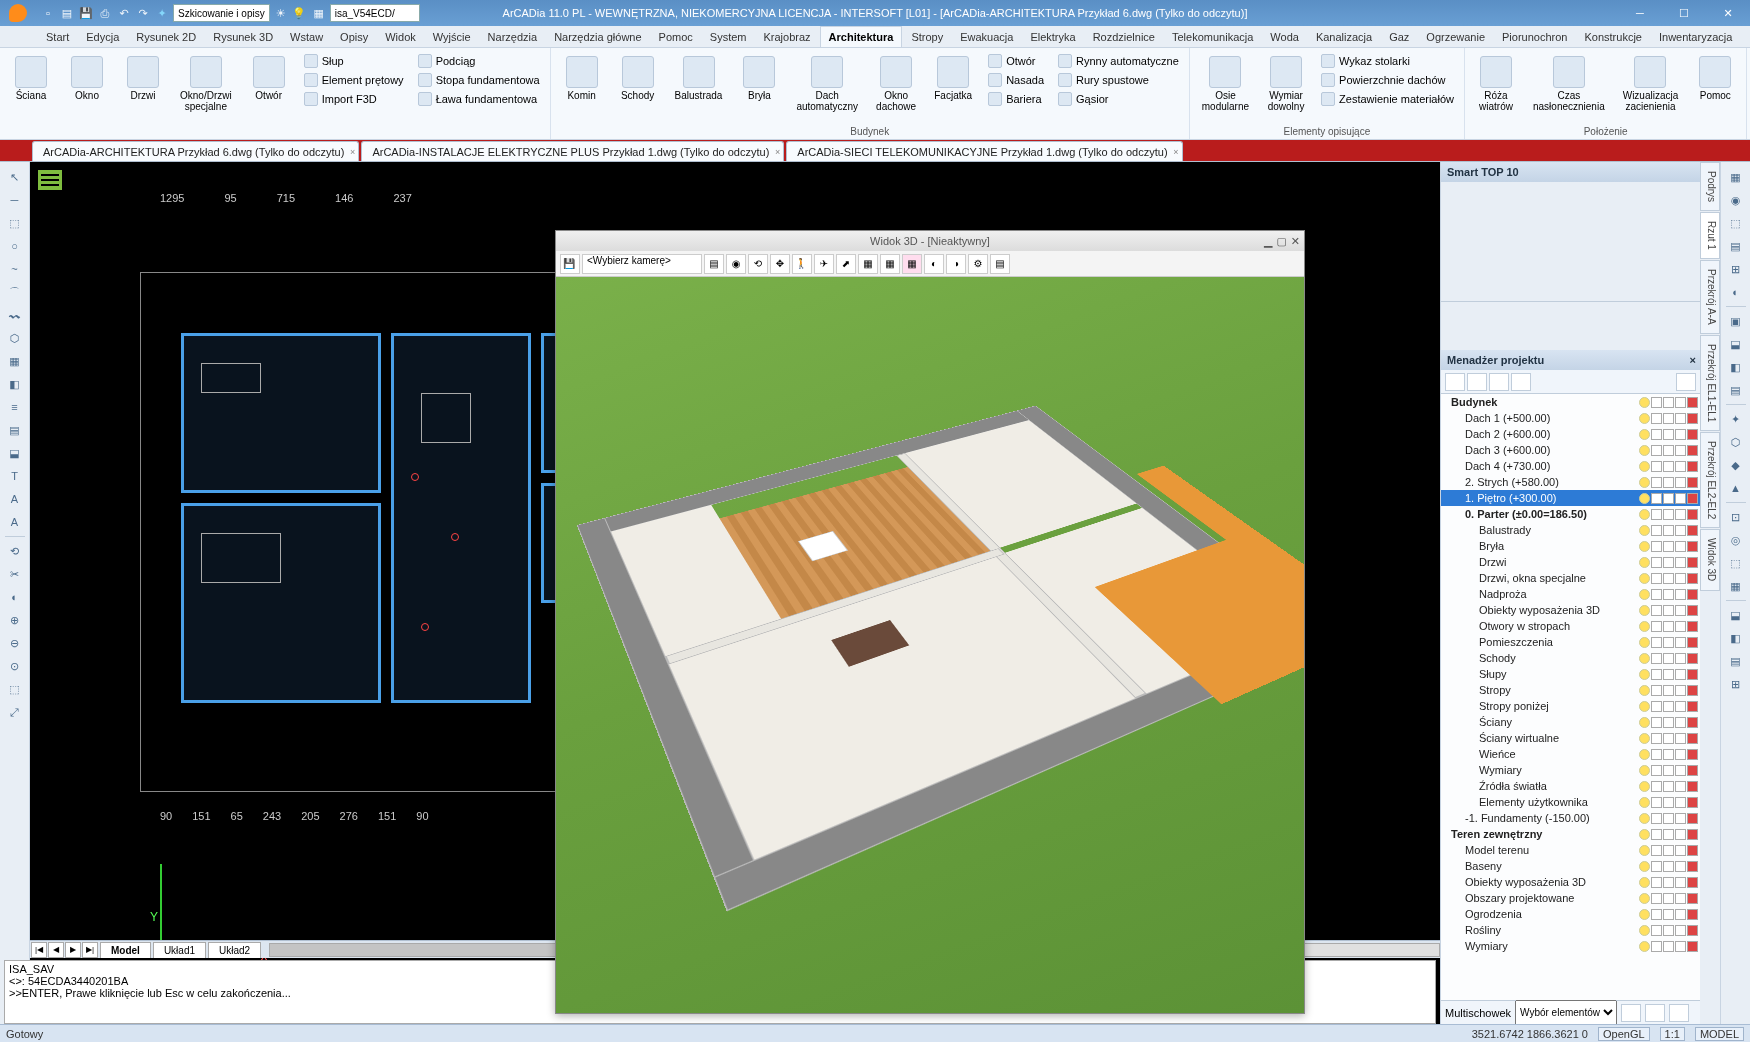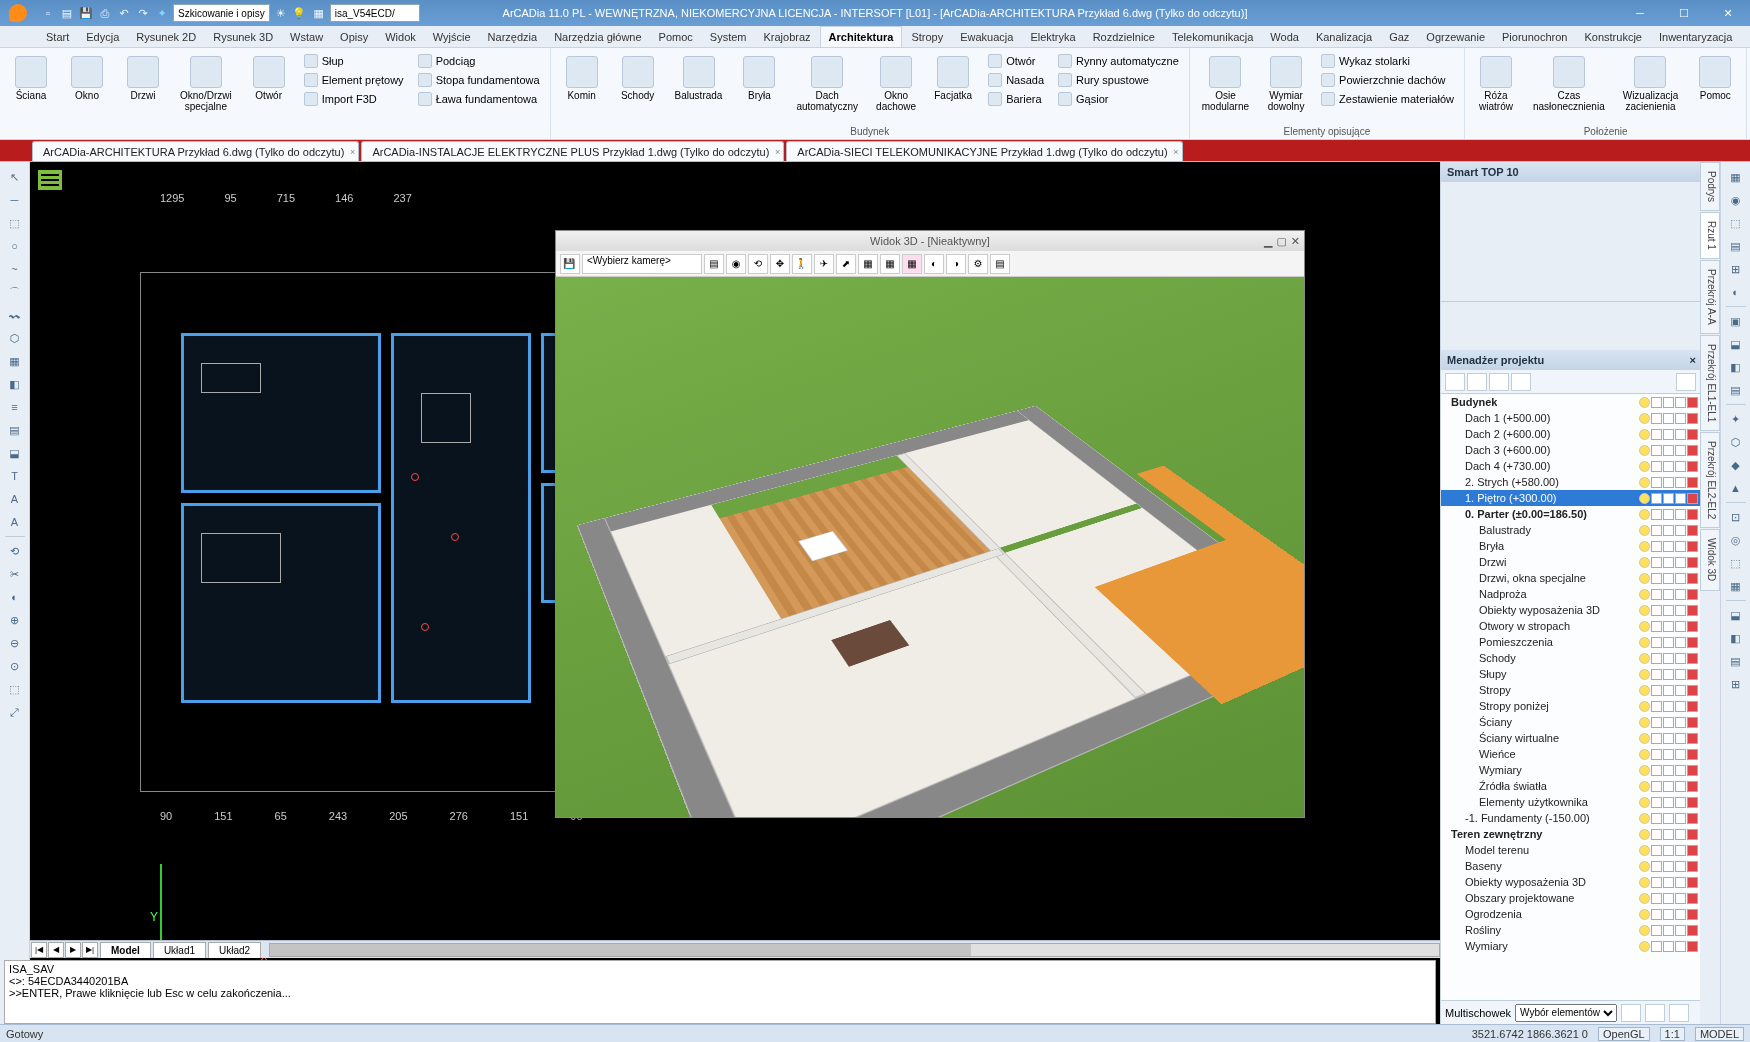--- a/index.html
+++ b/index.html
@@ -52,21 +52,21 @@
 .fp-outer { position:absolute; top:80px; left:40px; width:520px; height:520px; border:1px solid #888; }
 .fp-room { position:absolute; border:3px solid #4aa0e8; background:rgba(60,130,200,0.15); }
 .fp-furn { position:absolute; border:1px solid #aaa; }
 .fp-red { position:absolute; width:8px; height:8px; border:1px solid #f44; border-radius:50%; }
 .axis-y { position:absolute; left:120px; bottom:100px; color:#5f5; font-size:12px; }
 .axis-x { position:absolute; left:230px; bottom:60px; color:#f55; font-size:12px; }
 .axis-arrow-y { position:absolute; left:130px; bottom:80px; width:2px; height:80px; background:#3c3; }
 .axis-arrow-x { position:absolute; left:130px; bottom:80px; width:100px; height:2px; background:#c33; }
 
 
-.view3d { position:absolute; left:525px; top:68px; width:750px; height:588px; background:#fff; border:1px solid #888; box-shadow:0 2px 8px rgba(0,0,0,.3); z-index:10; display:flex; flex-direction:column; }
+.view3d { position:absolute; left:525px; top:68px; width:750px; height:784px; background:#fff; border:1px solid #888; box-shadow:0 2px 8px rgba(0,0,0,.3); z-index:10; display:flex; flex-direction:column; }
 .view3d-title { height:20px; background:linear-gradient(#f0f0f0,#dcdcdc); display:flex; align-items:center; justify-content:center; font-size:10px; color:#555; position:relative; }
 .view3d-title .win-ctrls { position:absolute; right:4px; display:flex; gap:4px; font-size:10px; }
 .view3d-toolbar { height:26px; background:#f4f4f4; border-bottom:1px solid #ccc; display:flex; align-items:center; padding:0 4px; gap:2px; }
 .v3-btn { width:20px; height:20px; border:1px solid #ccc; background:#fff; cursor:pointer; display:flex; align-items:center; justify-content:center; font-size:10px; }
 .v3-sel { height:20px; width:120px; border:1px solid #ccc; font-size:10px; padding:0 4px; background:#fff; }
 .view3d-canvas { flex:1; position:relative; overflow:hidden; }
 .grass { position:absolute; inset:0; background:linear-gradient(160deg,#7ab04a 0%,#6aa03e 45%,#5c9236 100%); }
 .house { position:absolute; left:80px; top:40px; width:590px; height:520px; transform:perspective(900px) rotateX(52deg) rotateZ(-28deg); transform-origin:center; }
 .wall { position:absolute; background:#e8e6e0; border:1px solid #bbb; }
 .floor-wood { position:absolute; background:repeating-linear-gradient(90deg,#d49858 0 8px,#c48848 8px 16px); }
@@ -93,21 +93,21 @@
 .pm-row { height:16px; display:flex; align-items:center; font-size:10px; color:#222; cursor:pointer; position:relative; }
 .pm-row.sel { background:#2d7bd6; color:#fff; }
 .pm-row.bold { font-weight:bold; }
 .pm-row .lbl { flex:1; padding-left:2px; white-space:nowrap; overflow:hidden; }
 .pm-row .icons { display:flex; gap:1px; padding-right:2px; }
 .pm-row .ind { display:inline-block; }
 .pm-ricon { width:11px; height:11px; border:1px solid #aaa; background:#fff; }
 .pm-ricon.bulb { background:#ffe060; border-color:#cc9; border-radius:50%; }
 .pm-ricon.color { background:#d44; }
 .pm-footer { height:24px; background:#f0f5fb; border-top:1px solid #c0cddb; display:flex; align-items:center; padding:0 4px; gap:4px; font-size:10px; }
-.pm-footer select { font-size:10px; height:18px; }
+.pm-footer select { font-size:10px; height:25px; }
 
 
 .bottom-strip { position:absolute; bottom:84px; left:30px; right:310px; height:18px; background:#dde6f0; display:flex; align-items:center; border-top:1px solid #b0bfd0; }
 .bs-nav { width:16px; height:16px; border:1px solid #aaa; background:#fff; display:flex; align-items:center; justify-content:center; font-size:8px; cursor:pointer; margin-left:1px; }
 .bs-tab { padding:0 10px; height:16px; display:flex; align-items:center; font-size:10px; background:#fff; border:1px solid #aaa; border-bottom:none; margin-left:2px; cursor:pointer; }
 .bs-tab.active { background:#fff; font-weight:bold; }
 .bs-scroll { flex:1; height:14px; background:#e0e0e0; margin-left:8px; border:1px solid #aaa; position:relative; }
 .bs-thumb { position:absolute; left:0; width:60%; height:100%; background:#c4c4c4; }
 
 
@@ -406,21 +406,21 @@
         <div class="fp-red" style="left:310px;top:260px"></div>
         <div class="fp-red" style="left:280px;top:350px"></div>
       </div>
       <div id="dims-top" style="position:absolute;top:0;left:60px;display:flex;gap:40px">
           <span class="fp-dim" style="position: static;">1295</span>
           <span class="fp-dim" style="position: static;">95</span>
           <span class="fp-dim" style="position: static;">715</span>
           <span class="fp-dim" style="position: static;">146</span>
           <span class="fp-dim" style="position: static;">237</span>
         </div>
-      <div id="dims-bot" style="position:absolute;bottom:10px;left:60px;display:flex;gap:42px">
+      <div id="dims-bot" style="position:absolute;bottom:10px;left:60px;display:flex;gap:20px">
           <span class="fp-dim" style="position: static;">90</span>
           <span class="fp-dim" style="position: static;">151</span>
           <span class="fp-dim" style="position: static;">65</span>
           <span class="fp-dim" style="position: static;">243</span>
           <span class="fp-dim" style="position: static;">205</span>
           <span class="fp-dim" style="position: static;">276</span>
           <span class="fp-dim" style="position: static;">151</span>
           <span class="fp-dim" style="position: static;">90</span>
         </div>
     </div>

